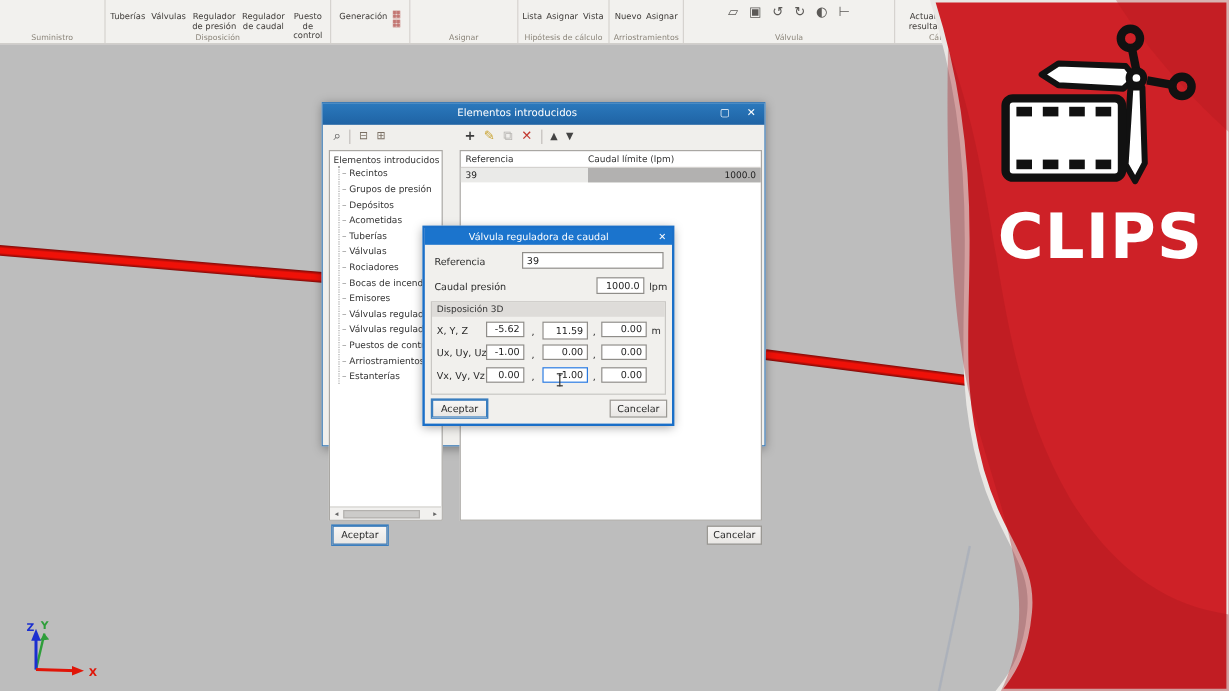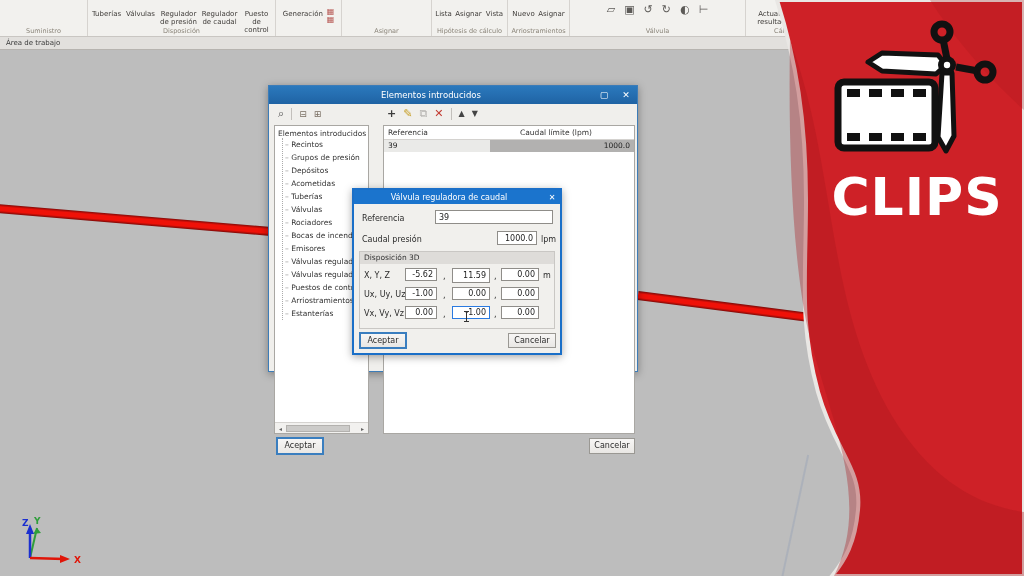--- a/index.html
+++ b/index.html
@@ -53,21 +53,21 @@
   .treeroot { font-size:7.5px; color:#333; padding:3px 0 0 3px; white-space:nowrap; }
   .treelist { list-style:none; margin-left:7px; border-left:1px dotted #aaa; }
   .treelist li { font-size:7.5px; color:#333; white-space:nowrap; line-height:13px; padding-left:2px; }
   .treelist li::before { content:"\2013\00a0"; color:#888; }
   .hscroll { position:absolute; left:0px; bottom:0px; width:93px; height:11px; background:#f2f1ef; border-top:1px solid #d5d3d0; display:flex; align-items:center; }
   .hscroll .arr { width:11px; font-size:6px; color:#666; text-align:center; }
   .hscroll .thumb { height:7px; width:64px; background:#cccbc9; border:1px solid #b3b1ae; }
   .tblpane { position:absolute; left:114px; top:39px; width:252px; height:309px; background:#fff; border:1px solid #a9a7a3; }
   .tblhead { display:flex; height:14px; border-bottom:1px solid #d4d2cf; font-size:7.5px; color:#333; }
   .tblhead .c1 { flex:1; padding:2px 0 0 4px; }
-  .tblhead .c2 { width:144px; text-align:center; padding:2px 12px 0 0; }
+  .tblhead .c2 { width:144px; text-align:left; padding:2px 12px 0 0; }
   .tblrow { display:flex; height:12px; background:#eaeae8; font-size:7.5px; color:#222; }
   .tblrow .c1 { flex:1; padding-left:4px; line-height:12px; }
   .tblrow .c2 { width:144px; text-align:right; padding-right:4px; line-height:12px; background:#b2b1b0; }
 
   
   .dlg-in { left:352px; top:188px; width:210px; height:167px; border:2px solid #1a6fc8; background:#f1f0ed; z-index:5; }
   .dlg-in .titlebar { height:14px; background:#1b74cd; font-size:8px; }
   .dlg-in .tbtn { width:16px; font-size:8px; }
   .flabel { position:absolute; font-size:8px; color:#2b2b2b; }
   .comma { position:absolute; font-size:8px; color:#2b2b2b; }
@@ -146,21 +146,20 @@
         <div class="ritem" style="width:42px">Actualizar resultados</div>
         <div class="calcmark">
           <span class="ok">✔</span>
           <span class="no">✘</span>
         </div>
       </div>
       <div class="rlabel">Cálculo</div>
     </div>
   </div>
 
-  <div class="tabbar">Área de trabajo</div>
 
   <div class="pipe left"></div>
   <div class="pipe right"></div>
   <div class="faintline"></div>
 
   <svg class="axis" width="90" height="62">
     <line x1="20" y1="46" x2="27" y2="16" stroke="#2e9e3a" stroke-width="2"></line>
     <polygon points="27,16 23,22 31,21" fill="#2e9e3a"></polygon>
     <line x1="20" y1="46" x2="20" y2="18" stroke="#1b2fd0" stroke-width="2.5"></line>
     <polygon points="20,12 16,22 24,22" fill="#1b2fd0"></polygon>

